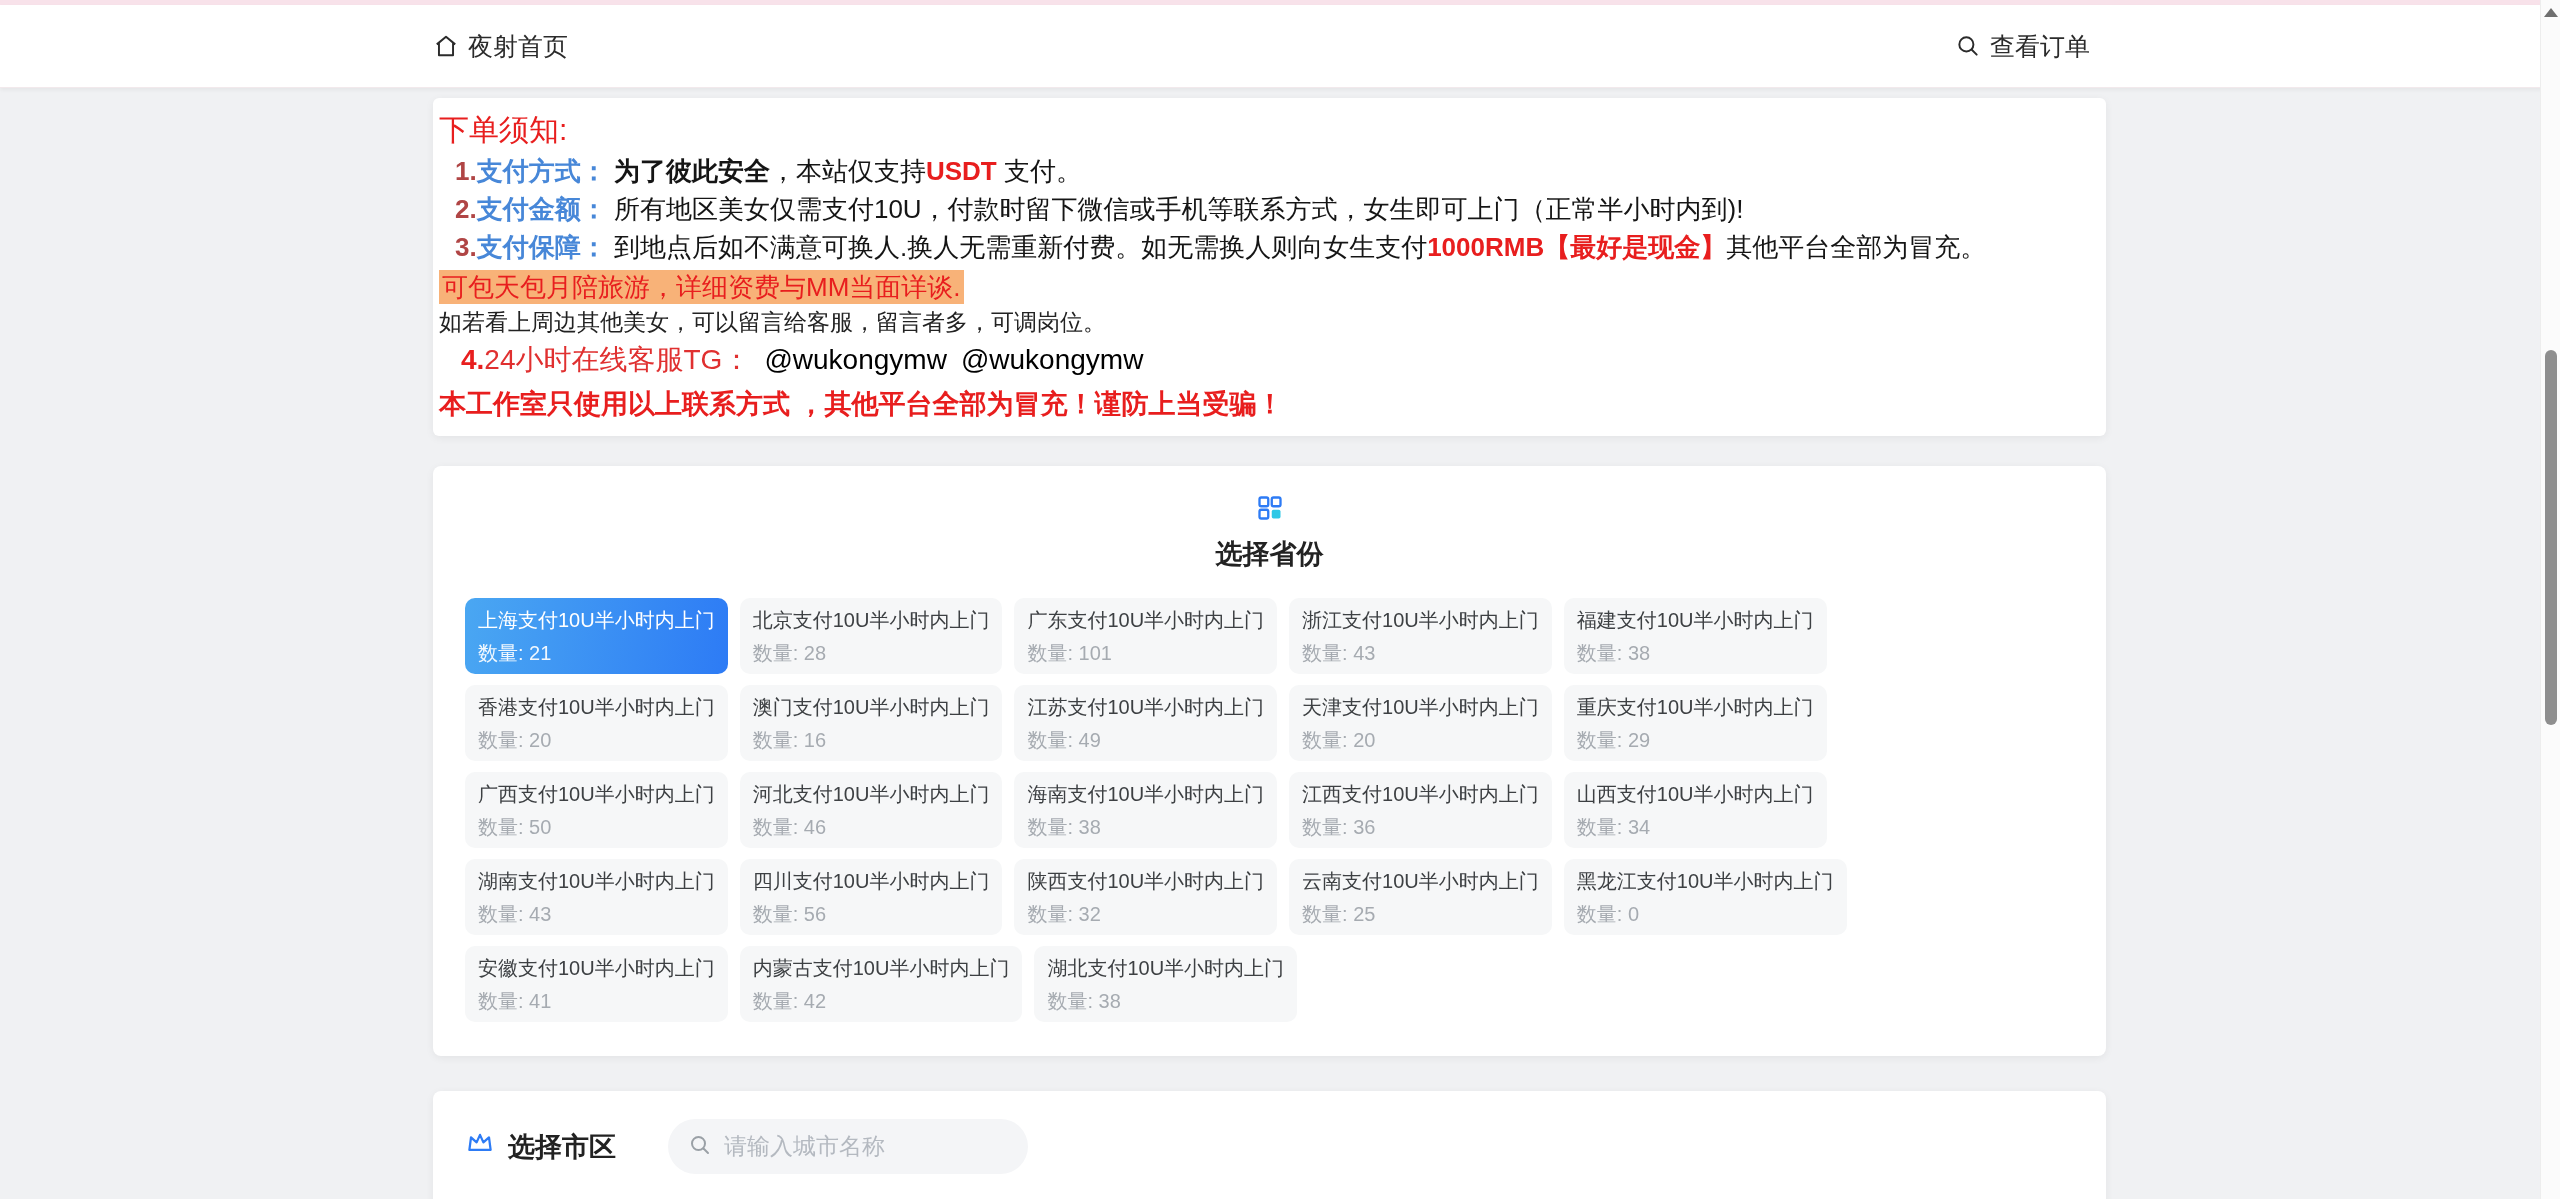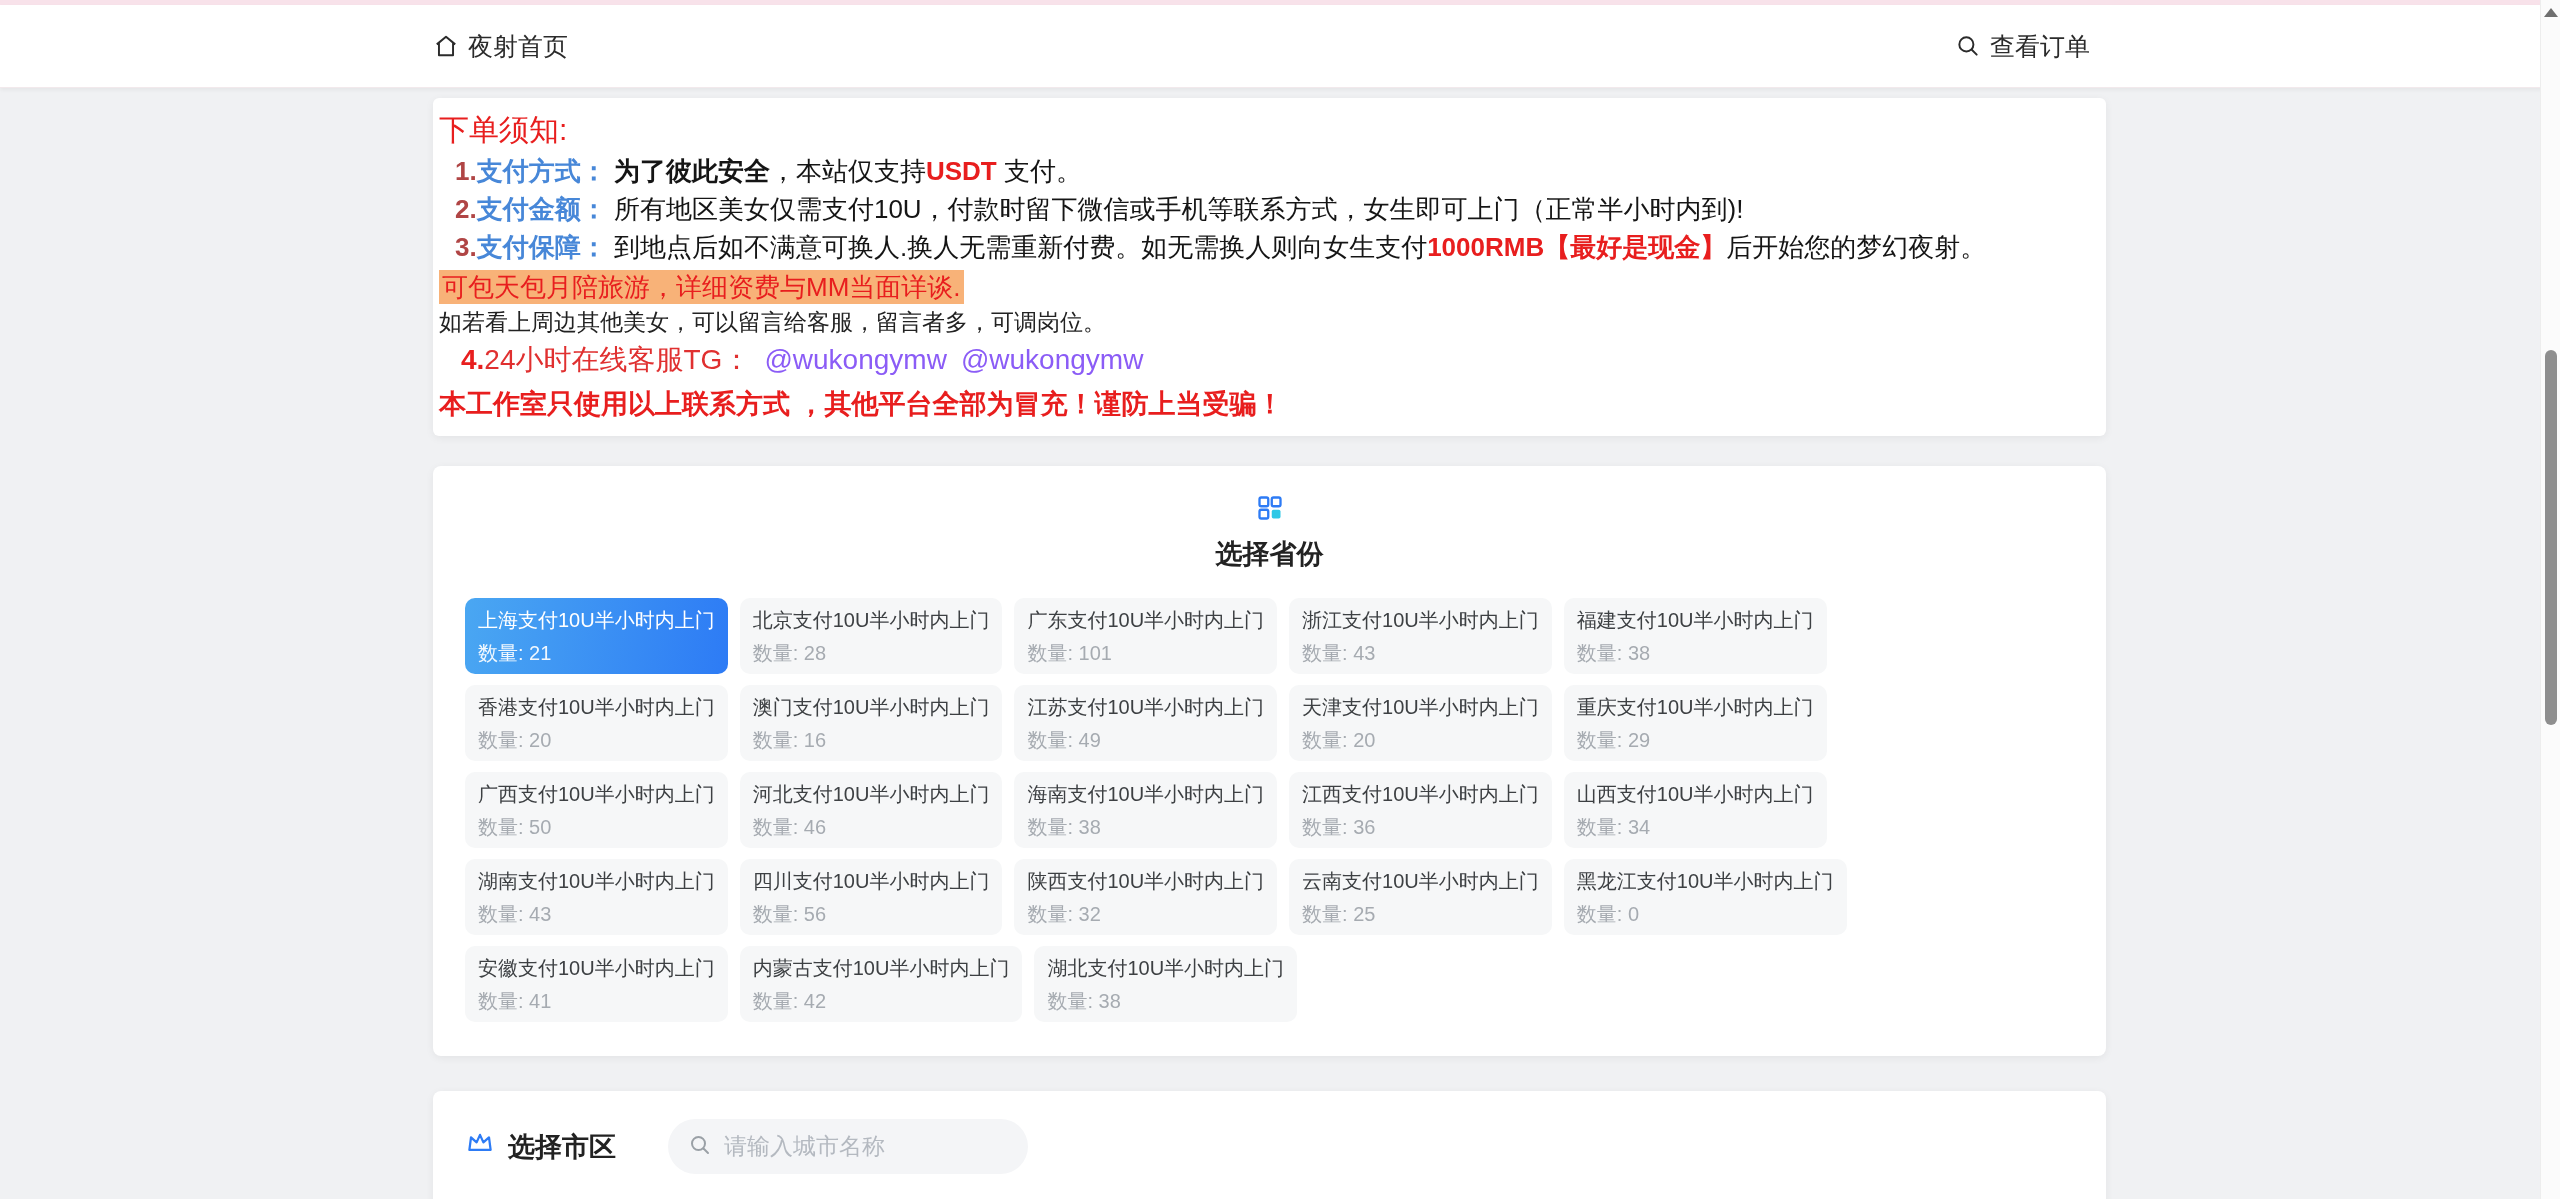--- a/index.html
+++ b/index.html
@@ -22,21 +22,21 @@
   .n-line { font-size:26px; color:#151515; line-height:38px; }
   .n-num { color:#b04545; font-weight:700; margin-left:16px; }
   .n-label { color:#4787d8; font-weight:700; }
   .n-bold { font-weight:700; }
   .n-red { color:#e81e1e; font-weight:700; }
   .highlight-line { display:inline-block; background:#f8b278; color:#e81e1e; font-size:26px; line-height:34px; margin-top:4px; padding:0 3px; }
   .small-note { font-size:23px; color:#222; line-height:32px; margin-top:2px; }
   .tg-line { font-size:28px; line-height:44px; }
   .tg-num { color:#e81e1e; font-weight:700; margin-left:22px; }
   .tg-label { color:#e03030; }
-  .tg-link { color:#8b5cf6; margin-left:14px; cursor:pointer; text-decoration:none; }
+  .tg-link { color:#000000; margin-left:14px; cursor:pointer; text-decoration:none; }
   .warning-line { color:#e81e1e; font-weight:700; font-size:27px; line-height:40px; margin-top:2px; }
 
   
   .panel { background:#fff; border-radius:8px; box-shadow:0 2px 8px rgba(0,0,0,.06); margin-top:30px; padding:28px 32px 34px; }
   .panel-header { display:flex; align-items:center; gap:14px; font-size:27px; font-weight:700; color:#222;flex-direction:column; }
   .panel-header svg { display:block; }
 
   
   .prov-grid { margin-top:26px; display:flex; flex-wrap:wrap; gap:11px 12px; }
   .prov-tile { background:#f6f7f8; border-radius:10px; padding:9px 13px 8px; cursor:pointer; }
@@ -100,21 +100,21 @@
 
       <div class="n-line">
         <span class="n-num">1.</span><span class="n-label">支付方式：</span><span> </span><span class="n-bold">为了彼此安全</span><span>，本站仅支持</span><span class="n-red">USDT</span><span> 支付。</span>
       </div>
 
       <div class="n-line">
         <span class="n-num">2.</span><span class="n-label">支付金额：</span><span> </span><span>所有地区美女仅需支付10U，付款时留下微信或手机等联系方式，女生即可上门（正常半小时内到)!</span>
       </div>
 
       <div class="n-line">
-        <span class="n-num">3.</span><span class="n-label">支付保障：</span><span> </span><span>到地点后如不满意可换人.换人无需重新付费。如无需换人则向女生支付</span><span class="n-red">1000RMB【最好是现金】</span><span>后开始您的梦幻夜射。</span>
+        <span class="n-num">3.</span><span class="n-label">支付保障：</span><span> </span><span>到地点后如不满意可换人.换人无需重新付费。如无需换人则向女生支付</span><span class="n-red">1000RMB【最好是现金】</span><span>其他平台全部为冒充。</span>
       </div>
 
       <div>
         <span class="highlight-line">可包天包月陪旅游，详细资费与MM当面详谈.</span>
       </div>
 
       <div class="small-note">如若看上周边其他美女，可以留言给客服，留言者多，可调岗位。</div>
 
       <div class="tg-line">
         <span class="tg-num">4.</span><span class="tg-label">24小时在线客服TG：</span><a class="tg-link">@wukongymw</a><a class="tg-link">@wukongymw</a>

